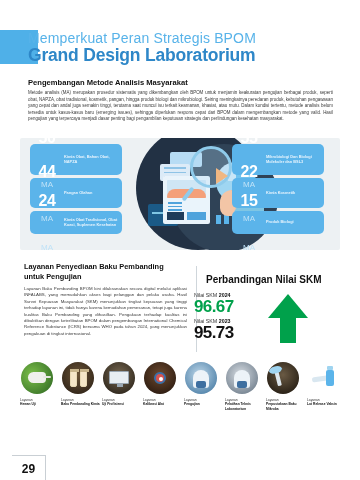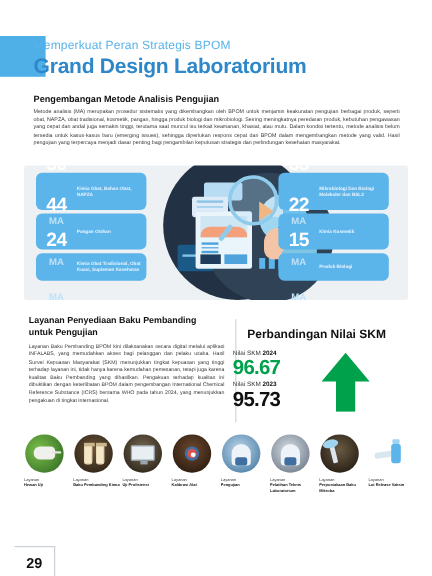--- a/index.html
+++ b/index.html
@@ -16,21 +16,21 @@
   }
 
   
   .hdr-accent {
     position: absolute; left: 0; top: 30px;
     width: 38px; height: 34px;
     background: #4FB0E8;
   }
   .hdr-text { position: absolute; left: 28px; top: 33px; }
   .hdr-kicker {
-    font-size: 10px; color: #58B3E9; letter-spacing: .15px;
+    font-size: 14px; color: #58B3E9; letter-spacing: .15px;
     line-height: 11px;
   }
   .hdr-title {
     font-size: 17.5px; font-weight: bold; color: #2E87C8;
     letter-spacing: -.2px; line-height: 21px; margin-top: 1px;
   }
 
   
   .sec1-title {
     position: absolute; left: 28px; top: 78px;
@@ -72,21 +72,21 @@
     padding: 2px 4px;
   }
   .stat.h1 { height: 31px; }
   .stat.h2 { height: 30px; }
   .stat.h3 { height: 23px; }
   .stat-num {
     display: flex; flex-direction: column; align-items: center;
     min-width: 26px; line-height: 1; gap: 36px;
   }
   .stat-value { font-size: 16px; font-weight: bold; letter-spacing: -.5px; }
-  .stat-unit  { font-size: 8px; font-weight: bold; color: #BFE2F7; margin-top: -1px; }
+  .stat-unit  { font-size: 8px; font-weight: normal; color: #BFE2F7; margin-top: -1px; }
   .stat-label {
     font-size: 3.9px; line-height: 4.8px; color: #E8F4FD;
     margin-left: 4px; font-weight: 600;
   }
 
   
   .art { position: absolute; }
   .art-chat1 { left: 150px; top: 14px; width: 32px; height: 15px; background: #B7DCF4; border-radius: 2px; }
   .art-chat2 { left: 140px; top: 26px; width: 30px; height: 17px; background: #DCEBF7; border-radius: 2px; }
   .art-chat2 i { display:block; height:1.6px; background:#8EC3E6; margin:3px 4px 0 4px; }
@@ -230,21 +230,21 @@
 <body>
 
 <div class="page">
 
   <div class="hdr-accent"></div>
   <div class="hdr-text">
     <div class="hdr-kicker">Memperkuat Peran Strategis BPOM</div>
     <div class="hdr-title">Grand Design Laboratorium</div>
   </div>
 
-  <div class="sec1-title">Pengembangan Metode Analisis Pengujian</div>
+  <div class="sec1-title">Pengembangan Metode Analisis Masyarakat</div>
   <div class="sec1-body">Metode analisis (MA) merupakan prosedur sistematis yang dikembangkan oleh BPOM untuk menjamin keakuratan pengujian berbagai produk, seperti obat, NAPZA, obat tradisional, kosmetik, pangan, hingga produk biologi dan mikrobiologi. Seiring meningkatnya peredaran produk, kebutuhan pengawasan yang cepat dan andal juga semakin tinggi, terutama saat muncul isu terkait keamanan, khasiat, atau mutu. Dalam kondisi tertentu, metode analisis belum tersedia untuk kasus-kasus baru (emerging issues), sehingga diperlukan respons cepat dari BPOM dalam mengembangkan metode yang valid. Hasil pengujian yang terpercaya menjadi dasar penting bagi pengambilan keputusan strategis dan perlindungan kesehatan masyarakat.</div>
 
   <div class="info">
     <div class="info-dark"></div>
     <div class="info-dark2"></div>
 
     <div class="art art-chat1"></div>
     <div class="art art-chat2">
         <i></i>
         <i></i>

